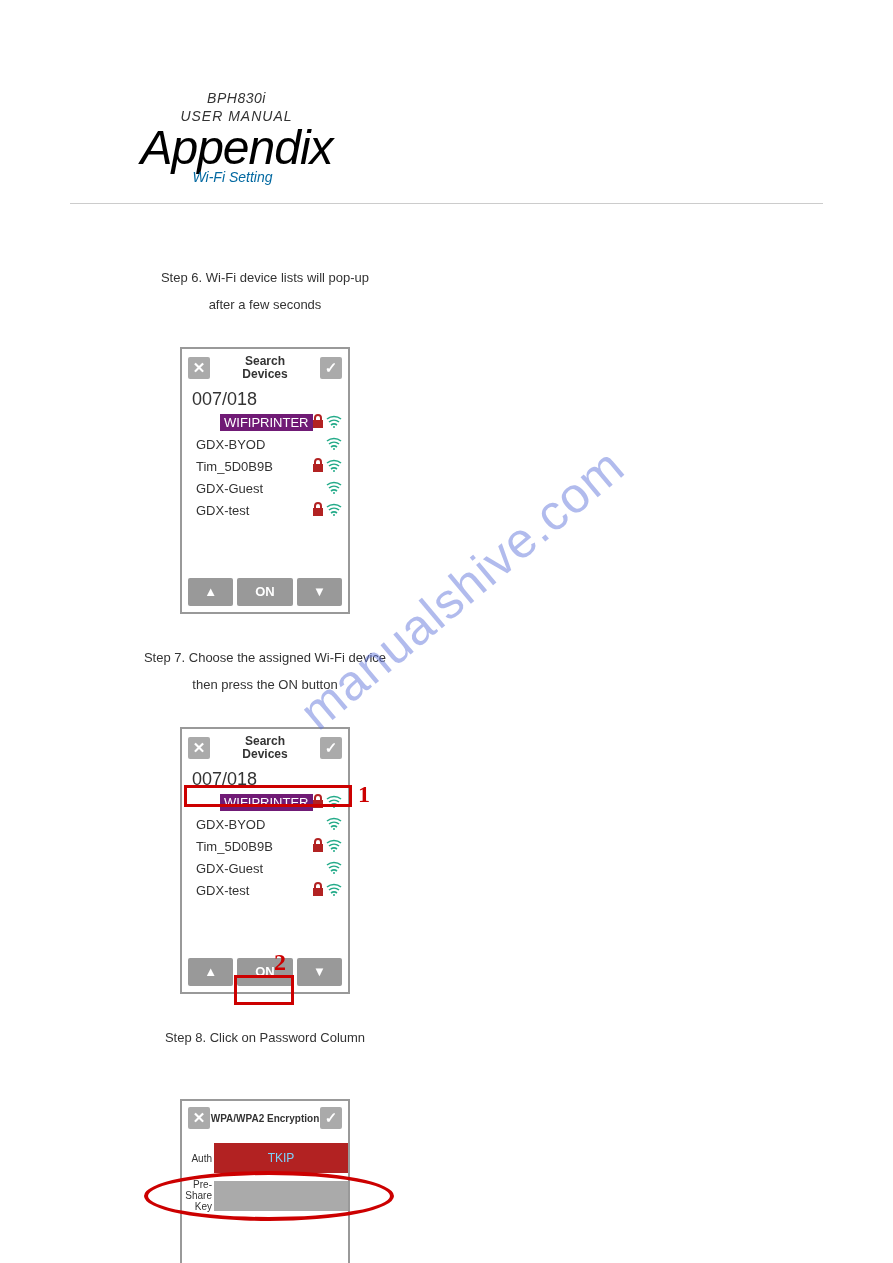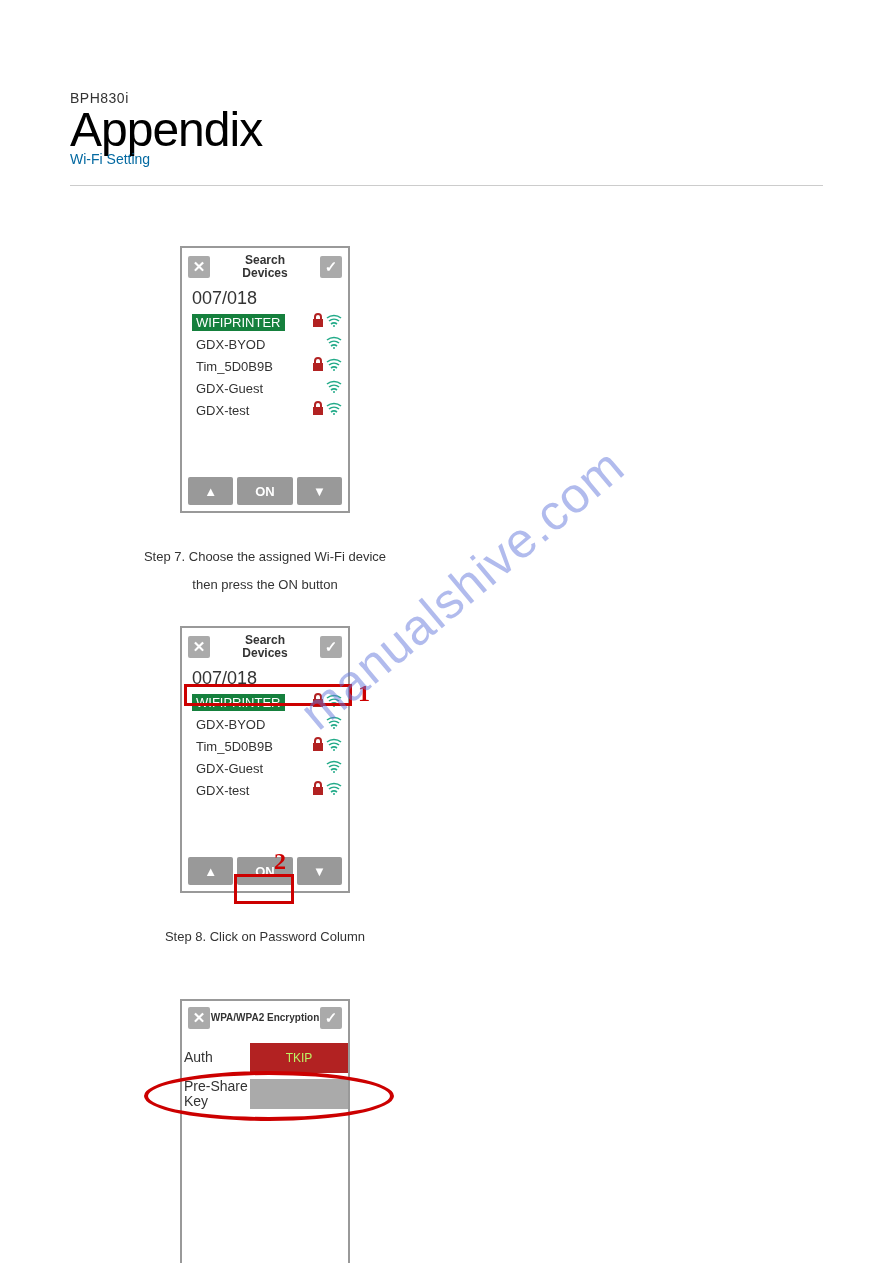--- a/index.html
+++ b/index.html
@@ -1,68 +1,73 @@
 <!DOCTYPE html>
 <html><head>
 <meta charset="utf-8">
 <style>
   * { box-sizing: border-box; margin: 0; padding: 0; }
   body { font-family: "Century Gothic", Futura, Arial, sans-serif; width: 893px; height: 1263px; background: #fff; position: relative; color: #333; }
   .page { padding: 90px 70px 0 70px; }
-  .header { text-align: left; padding-right: 420px; }
+  .header { text-align: center; padding-right: 420px; font-style: italic; }
   .model { font-size: 14px; letter-spacing: .5px; }
   .manual { font-size: 14px; letter-spacing: 1px; margin-top: 2px; }
   .appendix { font-size: 48px; color: #000000; font-weight: 300; margin-top: -4px; letter-spacing: -1px; }
   .subtitle { font-size: 14px; color: #0369a1; margin-top: -6px; padding-right: 8px; }
   hr.top { border: none; border-top: 1px solid #ccc; margin: 18px 0 0 0; }
   .grid { display: flex; flex-wrap: wrap; margin-top: 60px; justify-content: space-between; row-gap: 30px; }
   .cell { width: 390px; display: flex; flex-direction: column; align-items: center; }
   .step-txt { font-size: 13px; text-align: center; line-height: 2.1; margin-bottom: 28px; }
   .step-txt.single { margin-bottom: 48px; }
   .device { width: 170px; border: 2px solid #999; background: #fff; position: relative; }
   .dev-hdr { display: flex; align-items: center; justify-content: space-between; padding: 6px 6px 4px 6px; }
   .sq-icon { width: 22px; height: 22px; background: #aaa; display:flex; align-items:center; justify-content:center; color:#fff; font-weight:bold; font-size:15px; border-radius:2px; }
   .hdr-title { font-size: 12px; font-weight: bold; text-align:center; line-height:1.1; }
   .count { font-size: 18px; padding: 4px 18px 2px 10px; }
   .net-row { display:flex; align-items:center; padding: 2px 8px 2px 10px; height:22px; position:relative; }
   .net-name { font-size: 13px; flex-shrink:0; padding:1px 4px; }
-  .net-name.sel { background:#15803d; color:#fff; padding:1px 4px; }
+  .net-name.sel { background:#701a75; color:#fff; padding:1px 4px;margin-left:28px; }
   .icons-r { position:absolute; right:6px; top:2px; display:flex; align-items:center; gap:2px; }
   .lock-icon svg { width:12px; height:14px; }
   .wifi-icon svg { width:16px; height:13px; }
   .dev-foot { display:flex; gap:4px; padding:6px; margin-top:50px; }
   .foot-btn { background:#999; color:#fff; height:28px; display:flex; align-items:center; justify-content:center; font-size:13px; font-weight:bold; border-radius:2px; }
   .foot-btn.arrow { width:46px; }
   .foot-btn.on { width:56px; }
   .red-box { position:absolute; border:3px solid #c00; pointer-events:none; }
   .callout { position:absolute; color:#c00; font-size:24px; font-weight:bold; font-family: serif; }
   .device-wrap { position:relative; }
   .enc-body { padding: 0; }
   .enc-row { display:flex; align-items:center; border-bottom: 0; }
-  .enc-lbl { width:68px; font-size:14px; text-align:left; line-height:1.1; padding:6px 2px; }
-  .enc-val { flex:1; height:30px; display:flex; align-items:center; justify-content:center; color:#bef264; font-size:12px; }
+  .enc-lbl { width:32px; font-size:10px; text-align:right; line-height:1.1; padding:6px 2px; }
+  .enc-val { flex:1; height:30px; display:flex; align-items:center; justify-content:center; color:#7dd3fc; font-size:12px; }
   .enc-val.red { background:#b22222; }
   .enc-val.grey { background:#aaa; }
   .ellipse { position:absolute; border:4px solid #c00; border-radius:50%; pointer-events:none; }
   .wm { position:absolute; color:rgba(100,120,220,0.5); font-size:50px; font-weight:400; transform:rotate(-40deg); pointer-events:none; letter-spacing:1px; }
 </style>
 </head>
 <body>
 
 <div class="page">
   <div class="header">
     <div class="model">BPH830i</div>
+    <div class="manual">USER MANUAL</div>
     <div class="appendix">Appendix</div>
     <div class="subtitle">Wi-Fi Setting</div>
   </div>
   <hr class="top">
 
   <div class="grid">
 
     <div class="cell">
+      <div class="step-txt">
+        <span>Step 6. Wi-Fi device lists will pop-up</span><br>
+        <span>after a few seconds</span>
+      </div>
       <div class="device-wrap">
         <div class="device">
           <div class="dev-hdr">
             <div class="sq-icon">✕</div>
             <div class="hdr-title">
               <span>Search</span><br><span>Devices</span>
             </div>
             <div class="sq-icon">✓</div>
           </div>
           <div class="count">007/018</div>

